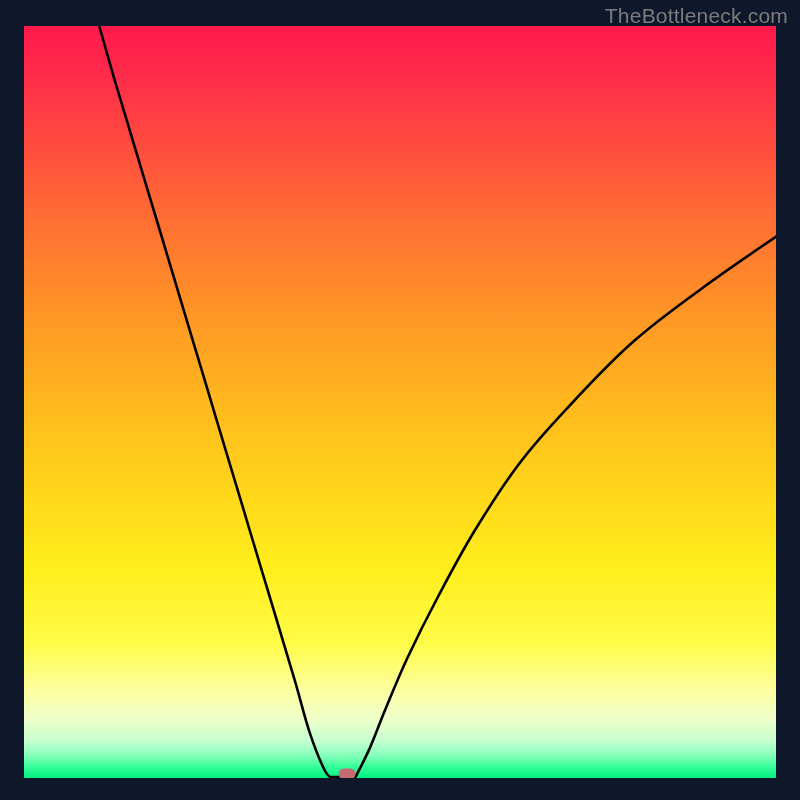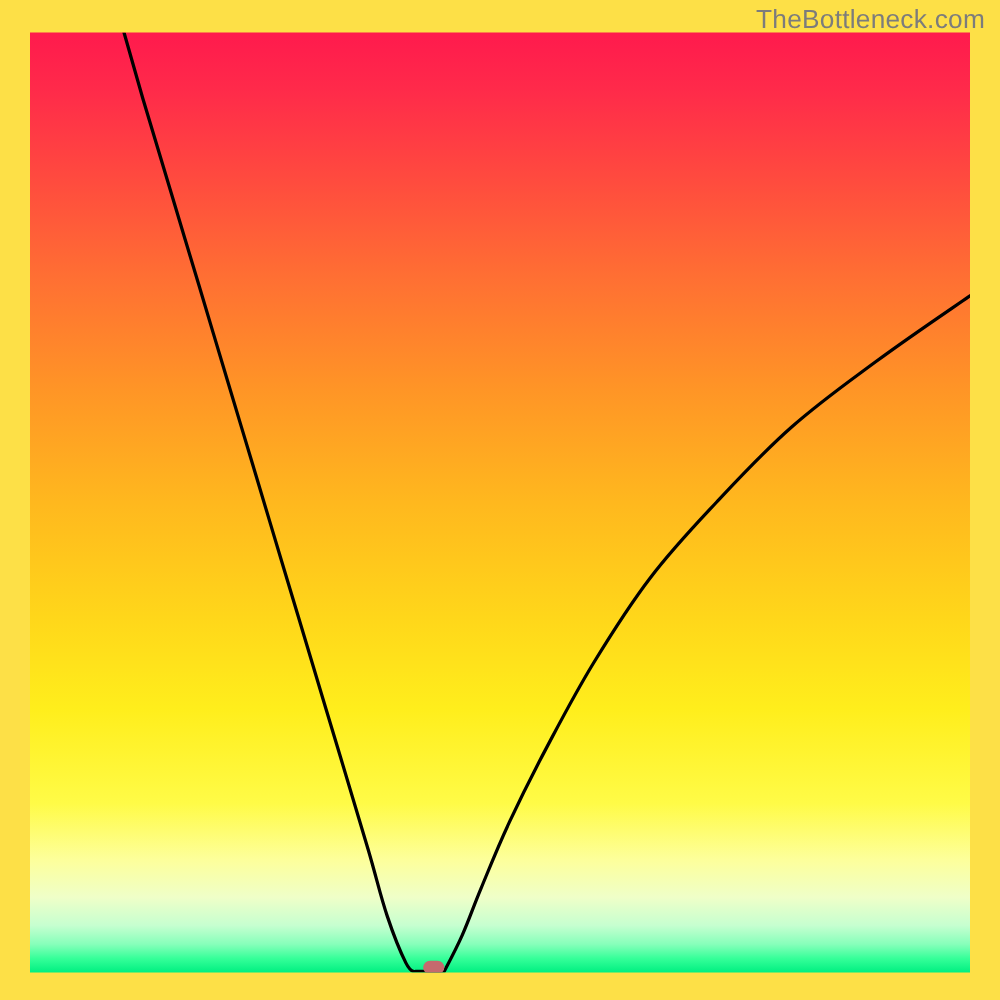--- a/index.html
+++ b/index.html
@@ -8,21 +8,21 @@
     width: 800px;
     height: 800px;
     background: #000;
     overflow: hidden;
     font-family: Arial, Helvetica, sans-serif;
   }
   .frame {
     position: relative;
     width: 800px;
     height: 800px;
-    background: #fde047;
+    background: #0f172a;
   }
   .watermark {
     position: absolute;
     top: 4px;
     right: 12px;
     color: #7c7c7c;
     font-size: 21px;
     font-weight: 400;
     letter-spacing: 0.2px;
     user-select: none;

